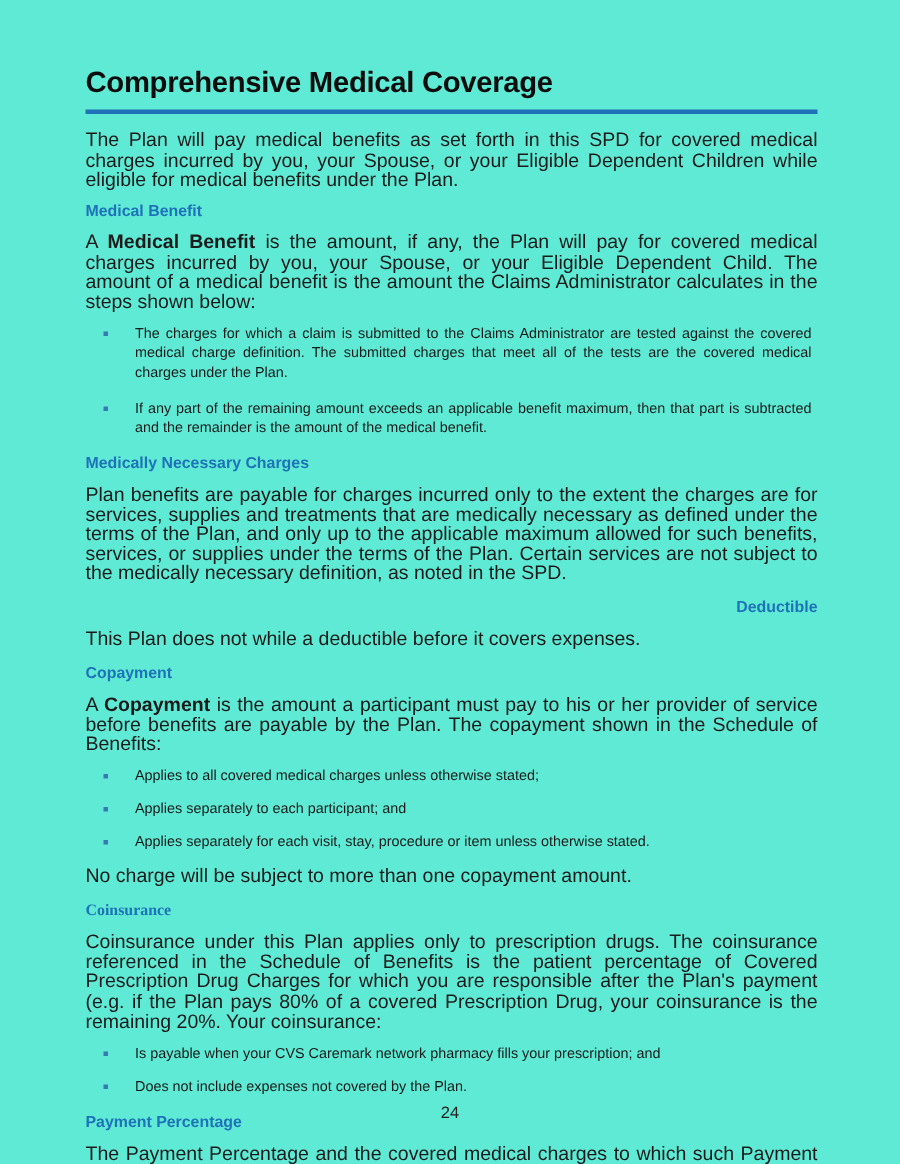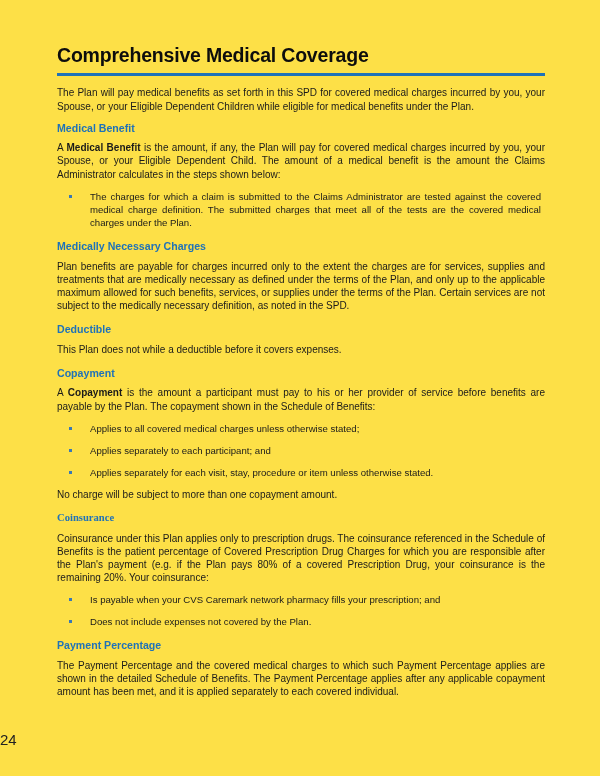--- a/index.html
+++ b/index.html
@@ -12,40 +12,40 @@
     width: 600px;
     height: 776px;
     font-family: "Liberation Sans", sans-serif;
     color: #111111;
     -webkit-font-smoothing: antialiased;
   }
   .page {
     position: relative;
     width: 600px;
     height: 776px;
-    background: #fde047;
+    background: #5eead4;
     box-sizing: border-box;
     padding: 44px 55px 0 57px;
   }
   .doc-title {
     font-size: 19.5px;
     font-weight: bold;
     letter-spacing: -0.2px;
     color: #0d0d0d;
     margin: 0 0 7px 0;
     line-height: 1.15;
   }
   .title-rule {
     height: 3px;
     background: #1f72b8;
     margin: 0 0 10px 0;
     width: 100%;
   }
   p.body {
-    font-size: 10px;
+    font-size: 13px;
     line-height: 13.1px;
     text-align: justify;
     margin: 0 0 9px 0;
     color: #1a1a1a;
   }
   h2.section {
     font-size: 10.6px;
     font-weight: bold;
     color: #1f72b8;
     margin: 0 0 7px 0;
@@ -76,46 +76,47 @@
     background: #3a78b5;
     display: block;
   }
   ul.bullets.compact li { margin-bottom: 11px; }
   b, strong { font-weight: bold; }
   .page-number {
     position: absolute;
     left: 0;
     right: 0;
     bottom: 28px;
-    text-align: left;
-    font-size: 15px;
+    text-align: center;
+    font-size: 11px;
     color: #222222;
   }
 </style>
 </head>
 <body>
 
 <div class="page">
 
   <h1 class="doc-title">Comprehensive Medical Coverage</h1>
   <div class="title-rule" style="background: rgb(31, 114, 184);"></div>
 
   <p class="body">The Plan will pay medical benefits as set forth in this SPD for covered medical charges incurred by you, your Spouse, or your Eligible Dependent Children while eligible for medical benefits under the Plan.</p>
 
   <h2 class="section" style="color: rgb(31, 114, 184);">Medical Benefit</h2>
   <p class="body"><span>A </span><b>Medical Benefit</b><span> is the amount, if any, the Plan will pay for covered medical charges incurred by you, your Spouse, or your Eligible Dependent Child. The amount of a medical benefit is the amount the Claims Administrator calculates in the steps shown below:</span></p>
 
   <ul class="bullets compact">
     <li><span class="sq" style="background: rgb(58, 120, 181);"></span><span>The charges for which a claim is submitted to the Claims Administrator are tested against the covered medical charge definition. The submitted charges that meet all of the tests are the covered medical charges under the Plan.</span></li>
+    <li><span class="sq" style="background: rgb(58, 120, 181);"></span><span>If any part of the remaining amount exceeds an applicable benefit maximum, then that part is subtracted and the remainder is the amount of the medical benefit.</span></li>
   </ul>
 
   <h2 class="section spaced" style="color: rgb(31, 114, 184);">Medically Necessary Charges</h2>
   <p class="body">Plan benefits are payable for charges incurred only to the extent the charges are for services, supplies and treatments that are medically necessary as defined under the terms of the Plan, and only up to the applicable maximum allowed for such benefits, services, or supplies under the terms of the Plan. Certain services are not subject to the medically necessary definition, as noted in the SPD.</p>
 
-  <h2 class="section spaced" style="color: rgb(31, 114, 184);">Deductible</h2>
+  <h2 class="section spaced" style="color: rgb(31, 114, 184); text-align: right;">Deductible</h2>
   <p class="body">This Plan does not while a deductible before it covers expenses.</p>
 
   <h2 class="section spaced" style="color: rgb(31, 114, 184);">Copayment</h2>
   <p class="body"><span>A </span><b>Copayment</b><span> is the amount a participant must pay to his or her provider of service before benefits are payable by the Plan.  The copayment shown in the Schedule of Benefits:</span></p>
 
   <ul class="bullets">
     <li><span class="sq" style="background: rgb(58, 120, 181);"></span><span>Applies to all covered medical charges unless otherwise stated;</span></li>
     <li><span class="sq" style="background: rgb(58, 120, 181);"></span><span>Applies separately to each participant; and</span></li>
     <li><span class="sq" style="background: rgb(58, 120, 181);"></span><span>Applies separately for each visit, stay, procedure or item unless otherwise stated.</span></li>
   </ul>

